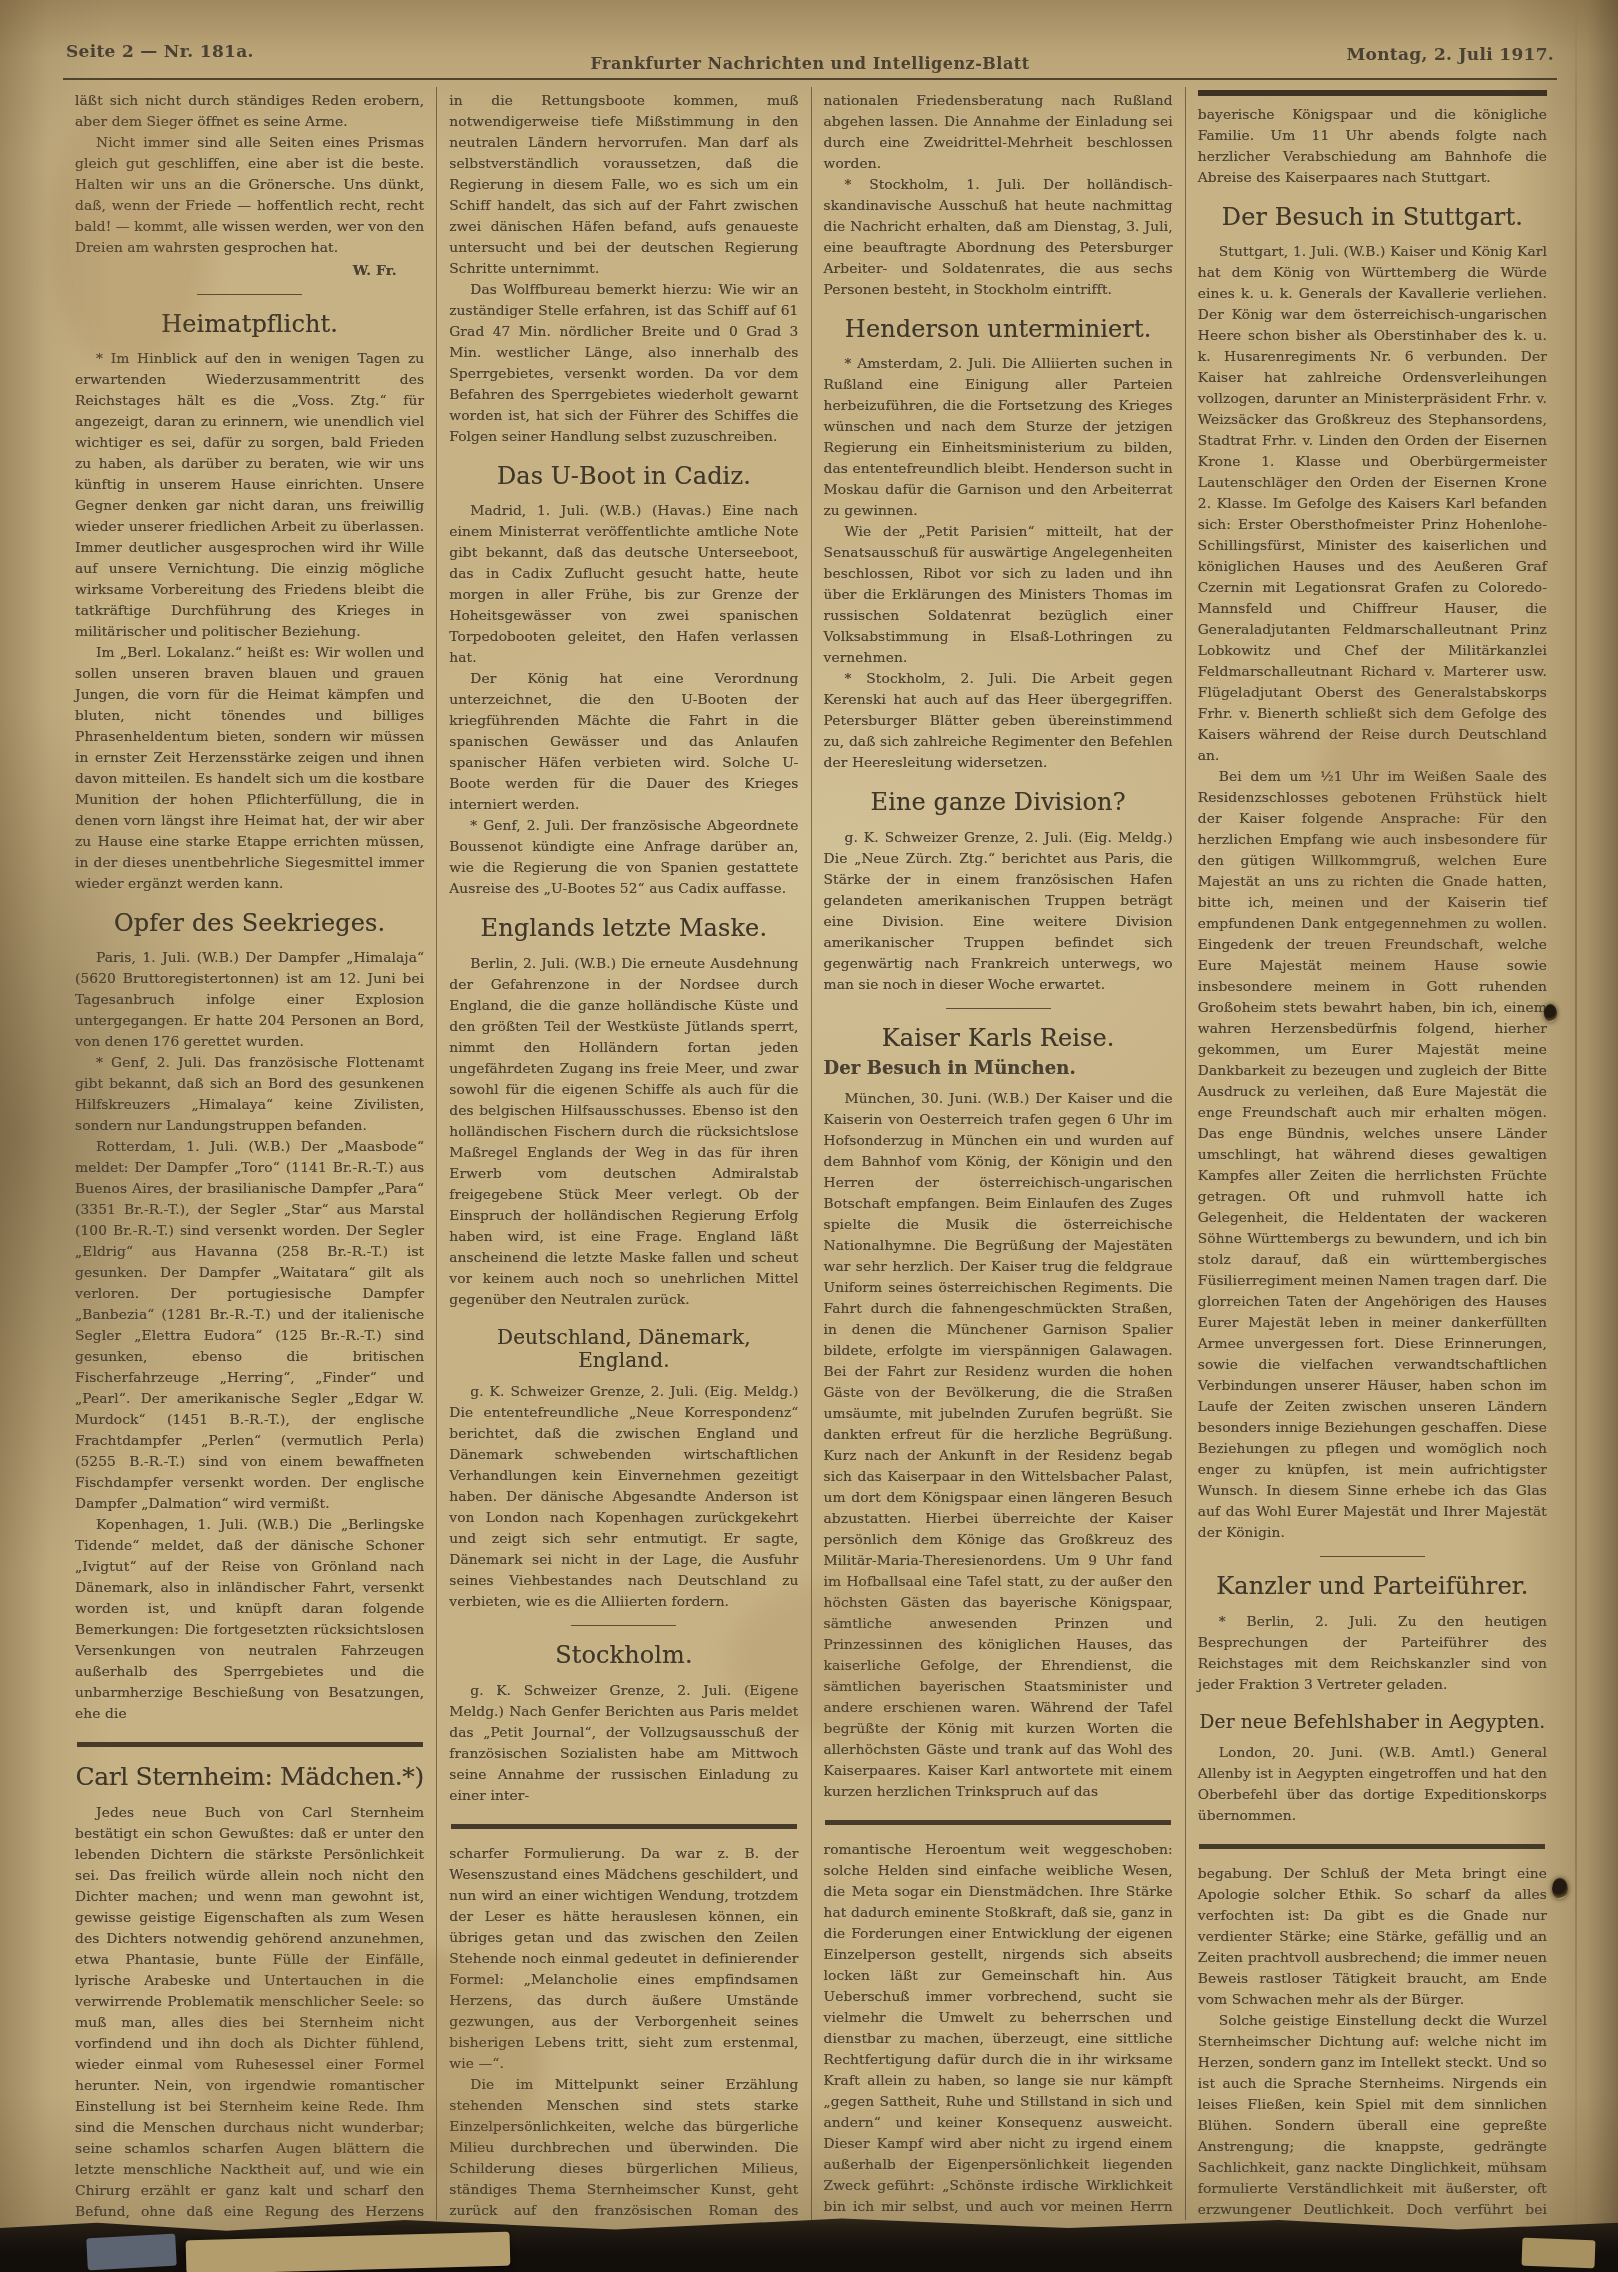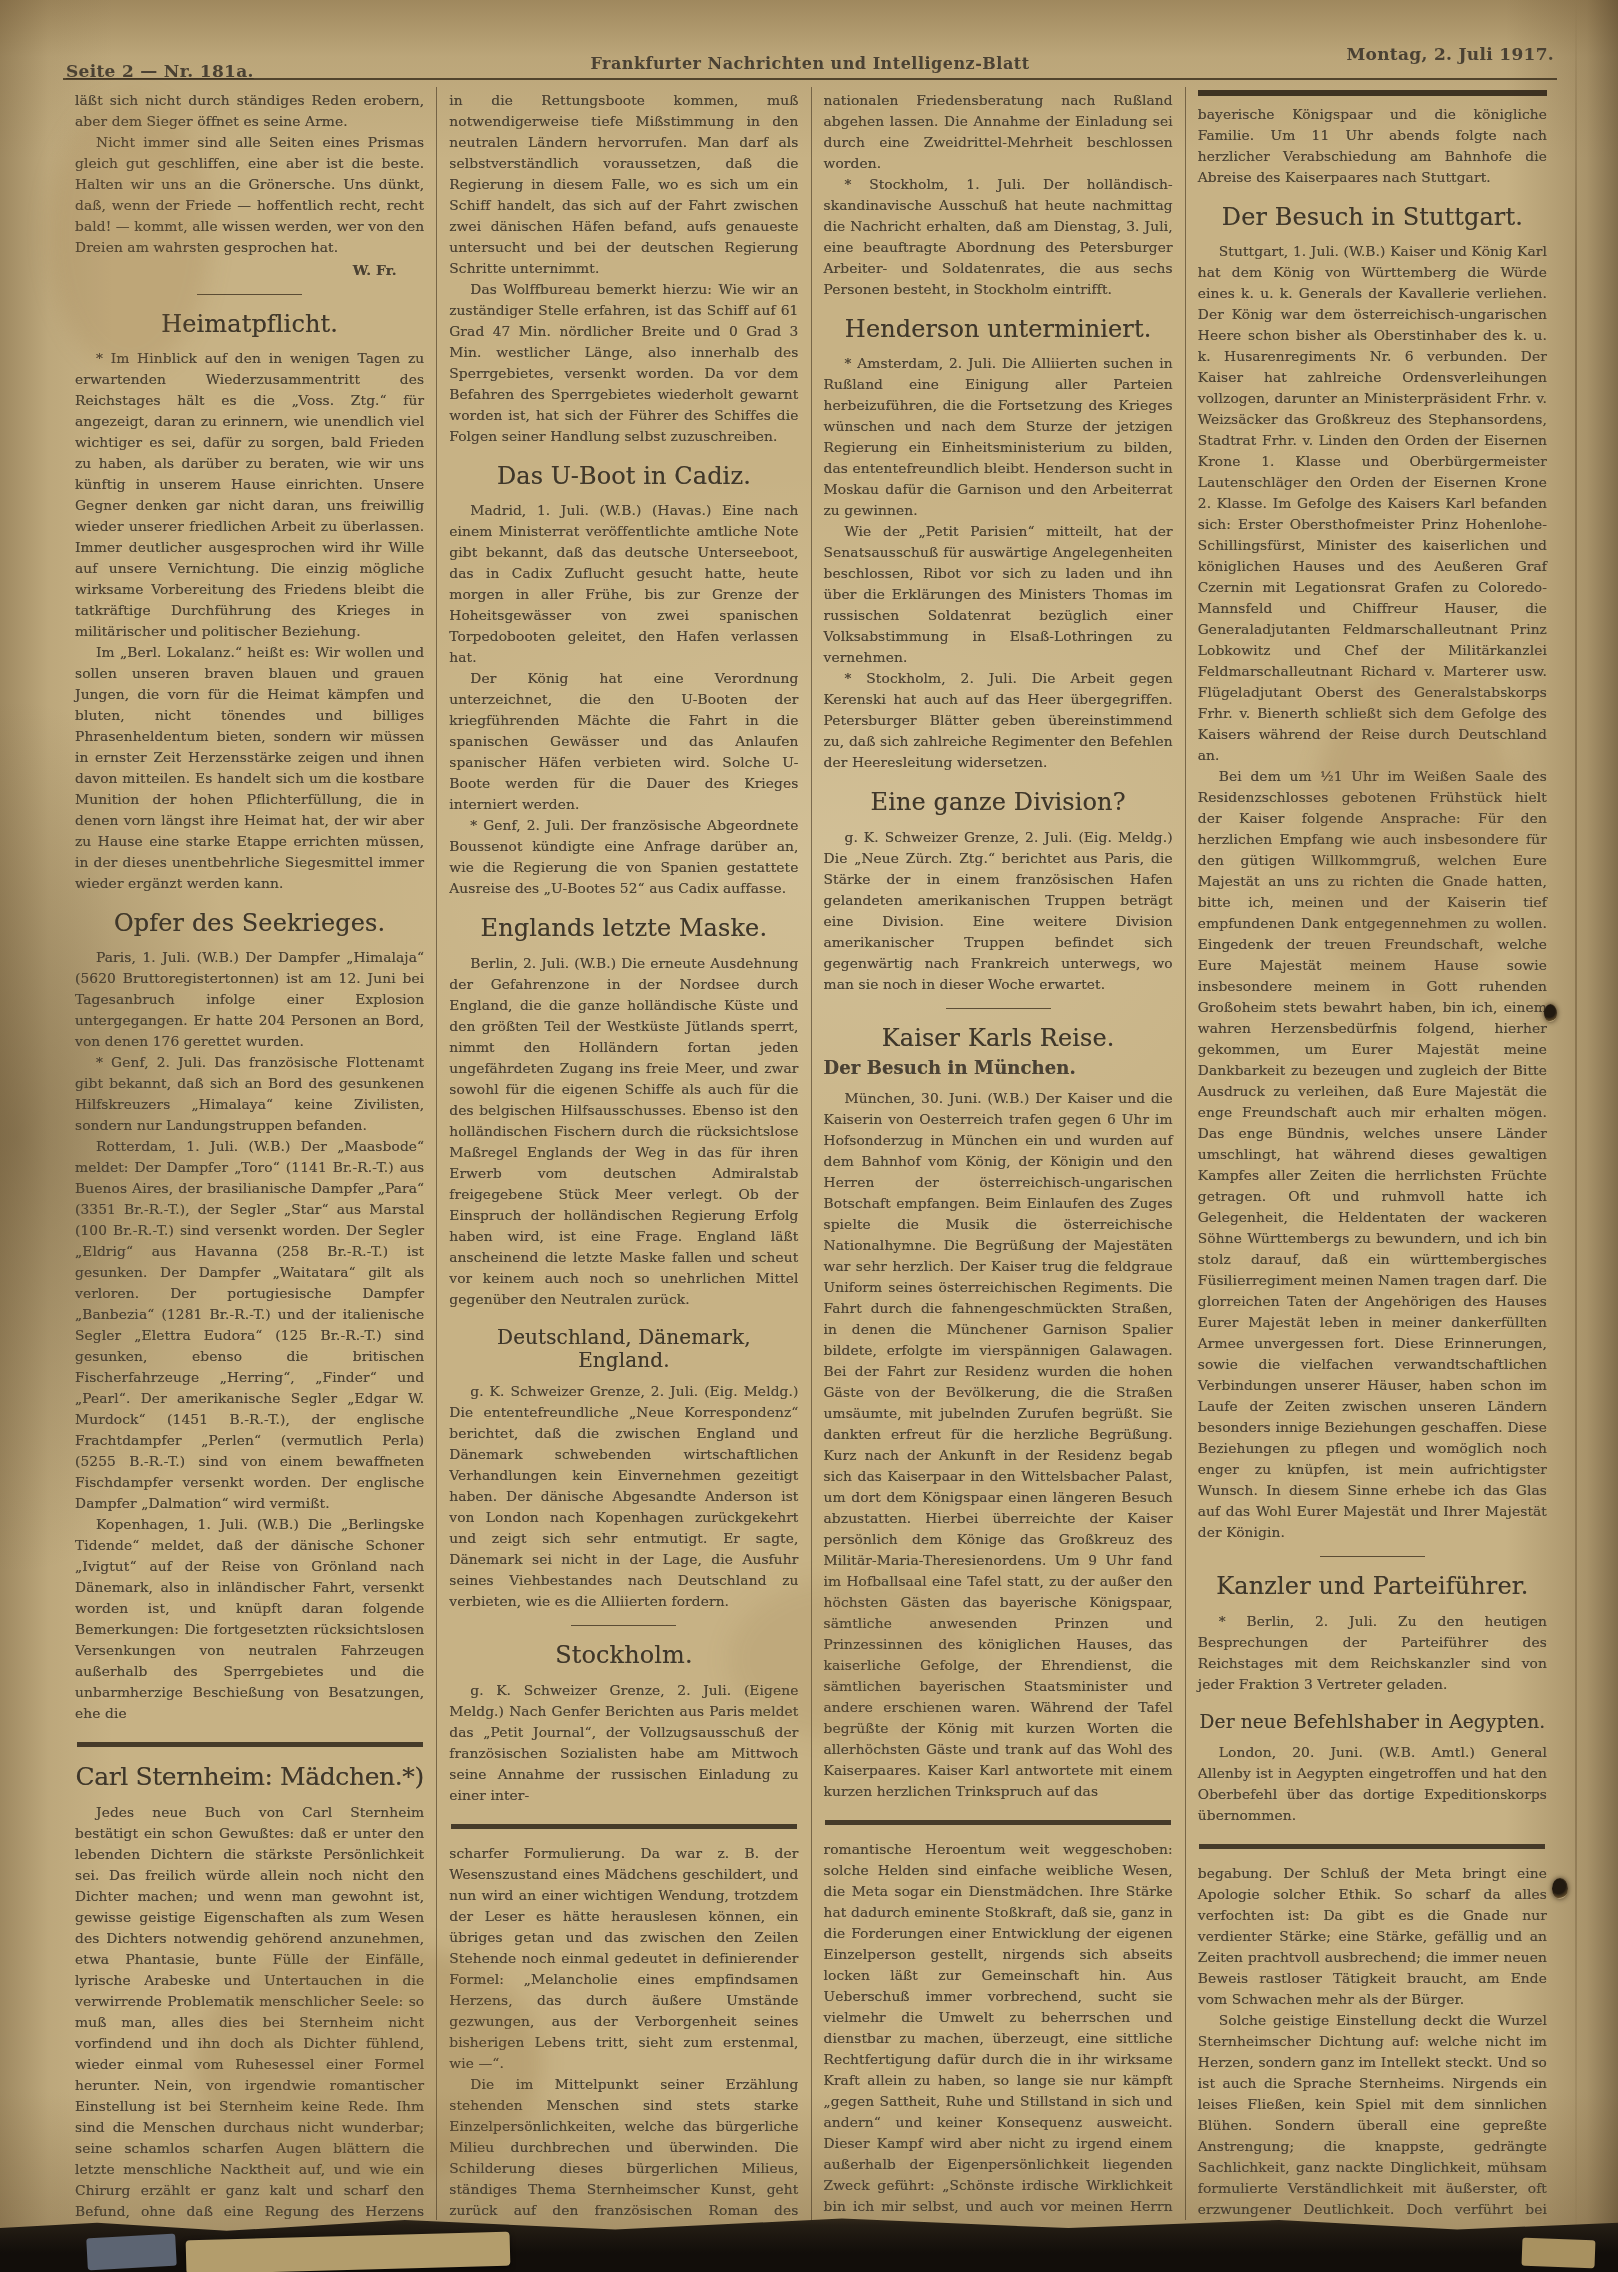--- a/index.html
+++ b/index.html
@@ -11,21 +11,21 @@
       radial-gradient(ellipse 405px 728px at 1% 50%, rgba(74,56,30,0.38), transparent 60%),
       linear-gradient(90deg, rgba(96,74,42,0.40) 0, rgba(96,74,42,0.10) 3%, transparent 7%, transparent 93%, rgba(90,68,38,0.28) 98%, rgba(70,52,28,0.55) 100%),
       linear-gradient(180deg, rgba(120,95,55,0.50) 0, rgba(120,95,55,0.15) 2.5%, transparent 7%, transparent 92%, rgba(95,72,40,0.35) 99%),
       #c7b285;
     color:#4a4133;}
   .stain{position:absolute;border-radius:50%;pointer-events:none;filter:blur(11.3px);}
   .crease{position:absolute;top:0;bottom:0;width:2.4px;background:linear-gradient(180deg,rgba(88,66,36,.0),rgba(88,66,36,.45) 12%,rgba(88,66,36,.35) 80%,rgba(88,66,36,0));pointer-events:none;}
   .hole{position:absolute;border-radius:50%;background:radial-gradient(circle at 40% 40%, #221a10 0 45%, #5e4a2a 70%, transparent 75%);box-shadow:0 0 4.9px rgba(40,28,14,.8);}
   
   #header{position:absolute;left:66px;right:65px;top:39px;height:32px;font-weight:bold;}
-  #header .h-left{position:absolute;left:0;top:22px;font-size:17px;letter-spacing:0.3px;text-decoration:underline;}
+  #header .h-left{position:absolute;left:0;top:2px;font-size:17px;letter-spacing:0.3px;}
   #header .h-center{position:absolute;left:0;right:0;top:15px;text-align:center;font-size:16px;letter-spacing:0.5px;}
   #header .h-right{position:absolute;right:0;top:4.9px;font-size:17px;letter-spacing:0.3px;}
   #header-rule{position:absolute;left:63px;right:62px;top:78px;border-top:2.4px solid rgba(62,50,32,.85);}
   
   #cols{position:absolute;left:63px;right:60px;top:87px;bottom:53px;display:flex;overflow:hidden;}
   .col{flex:1 1 0;padding:3.2px 12px 0 12px;overflow:hidden;text-align:justify;
        font-size:13.8px;line-height:21px;letter-spacing:0.1px;
        text-shadow:0 0 0.6px rgba(64,52,40,.55);}
   .col + .col{border-left:0.8px solid rgba(70,55,35,.62);}
   .para{margin:0;text-indent:21px;}

